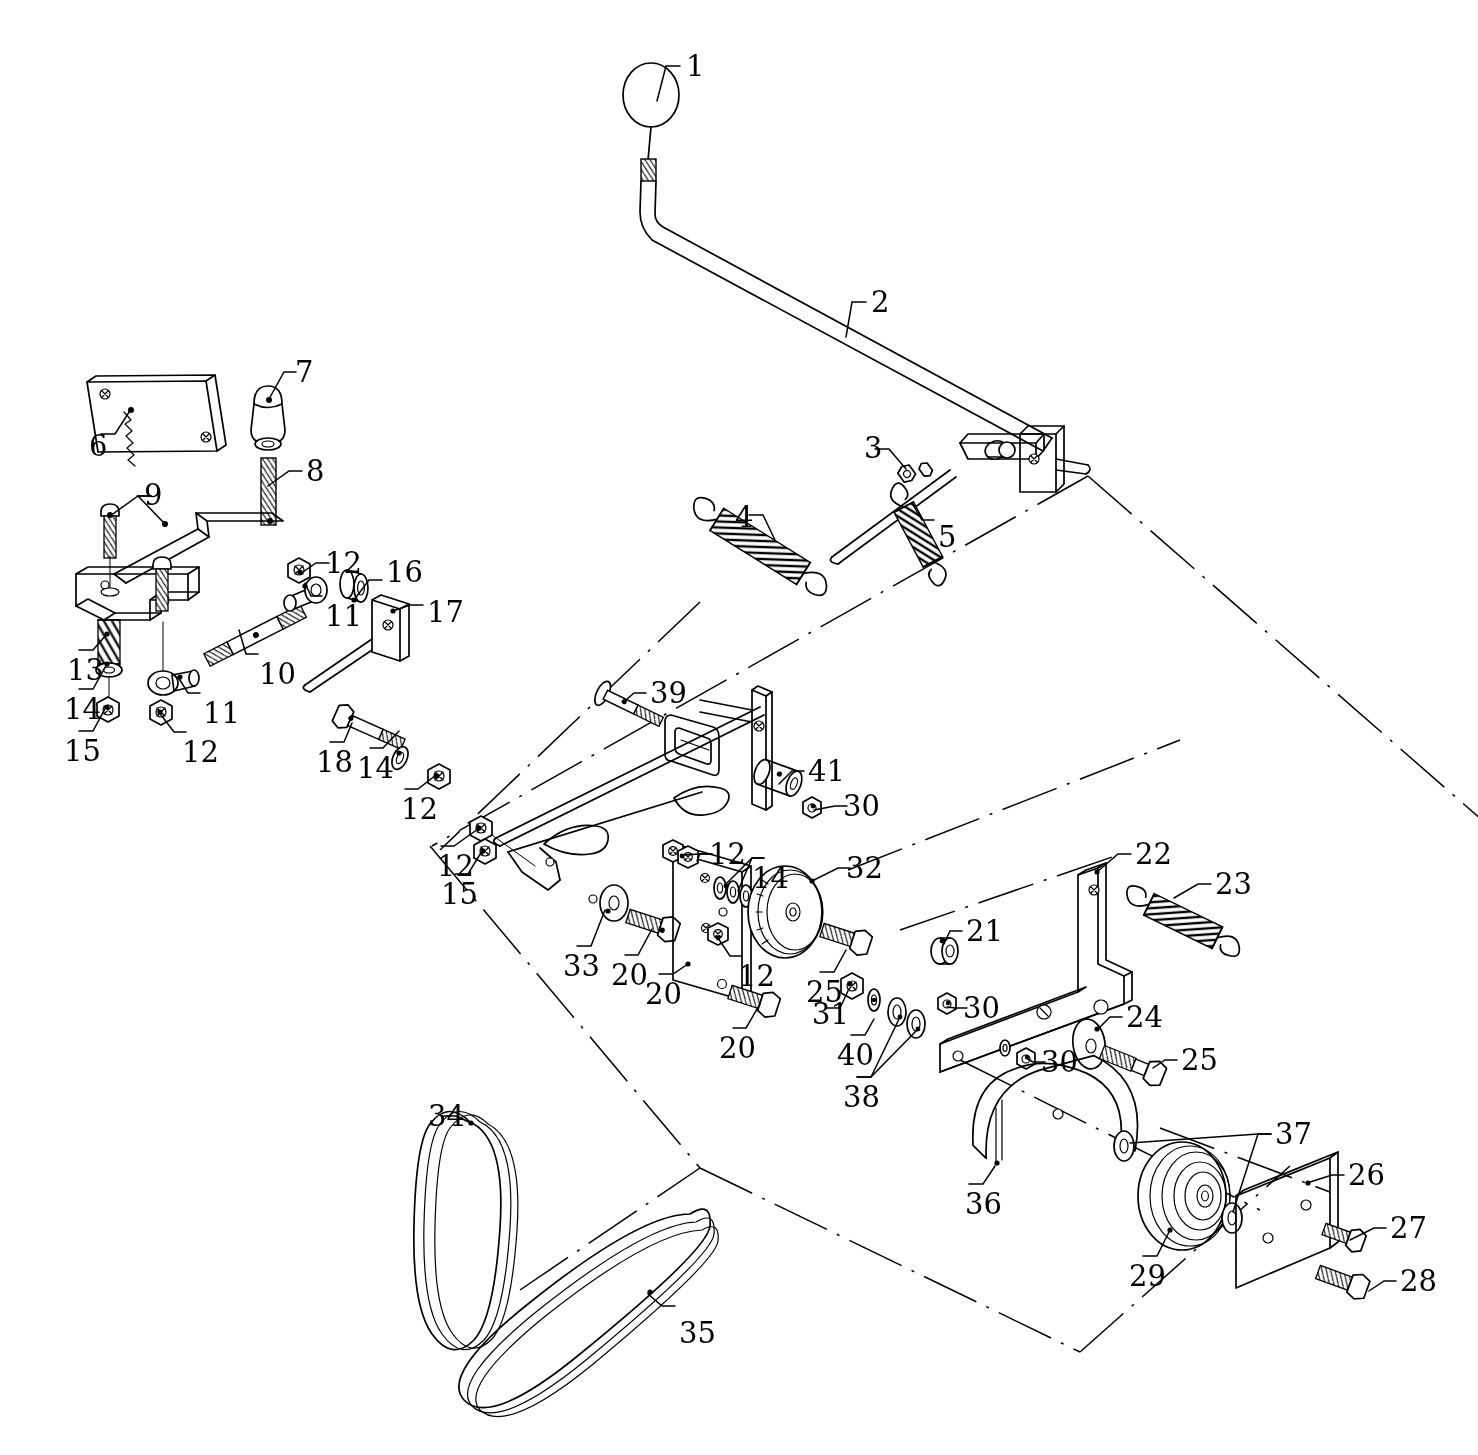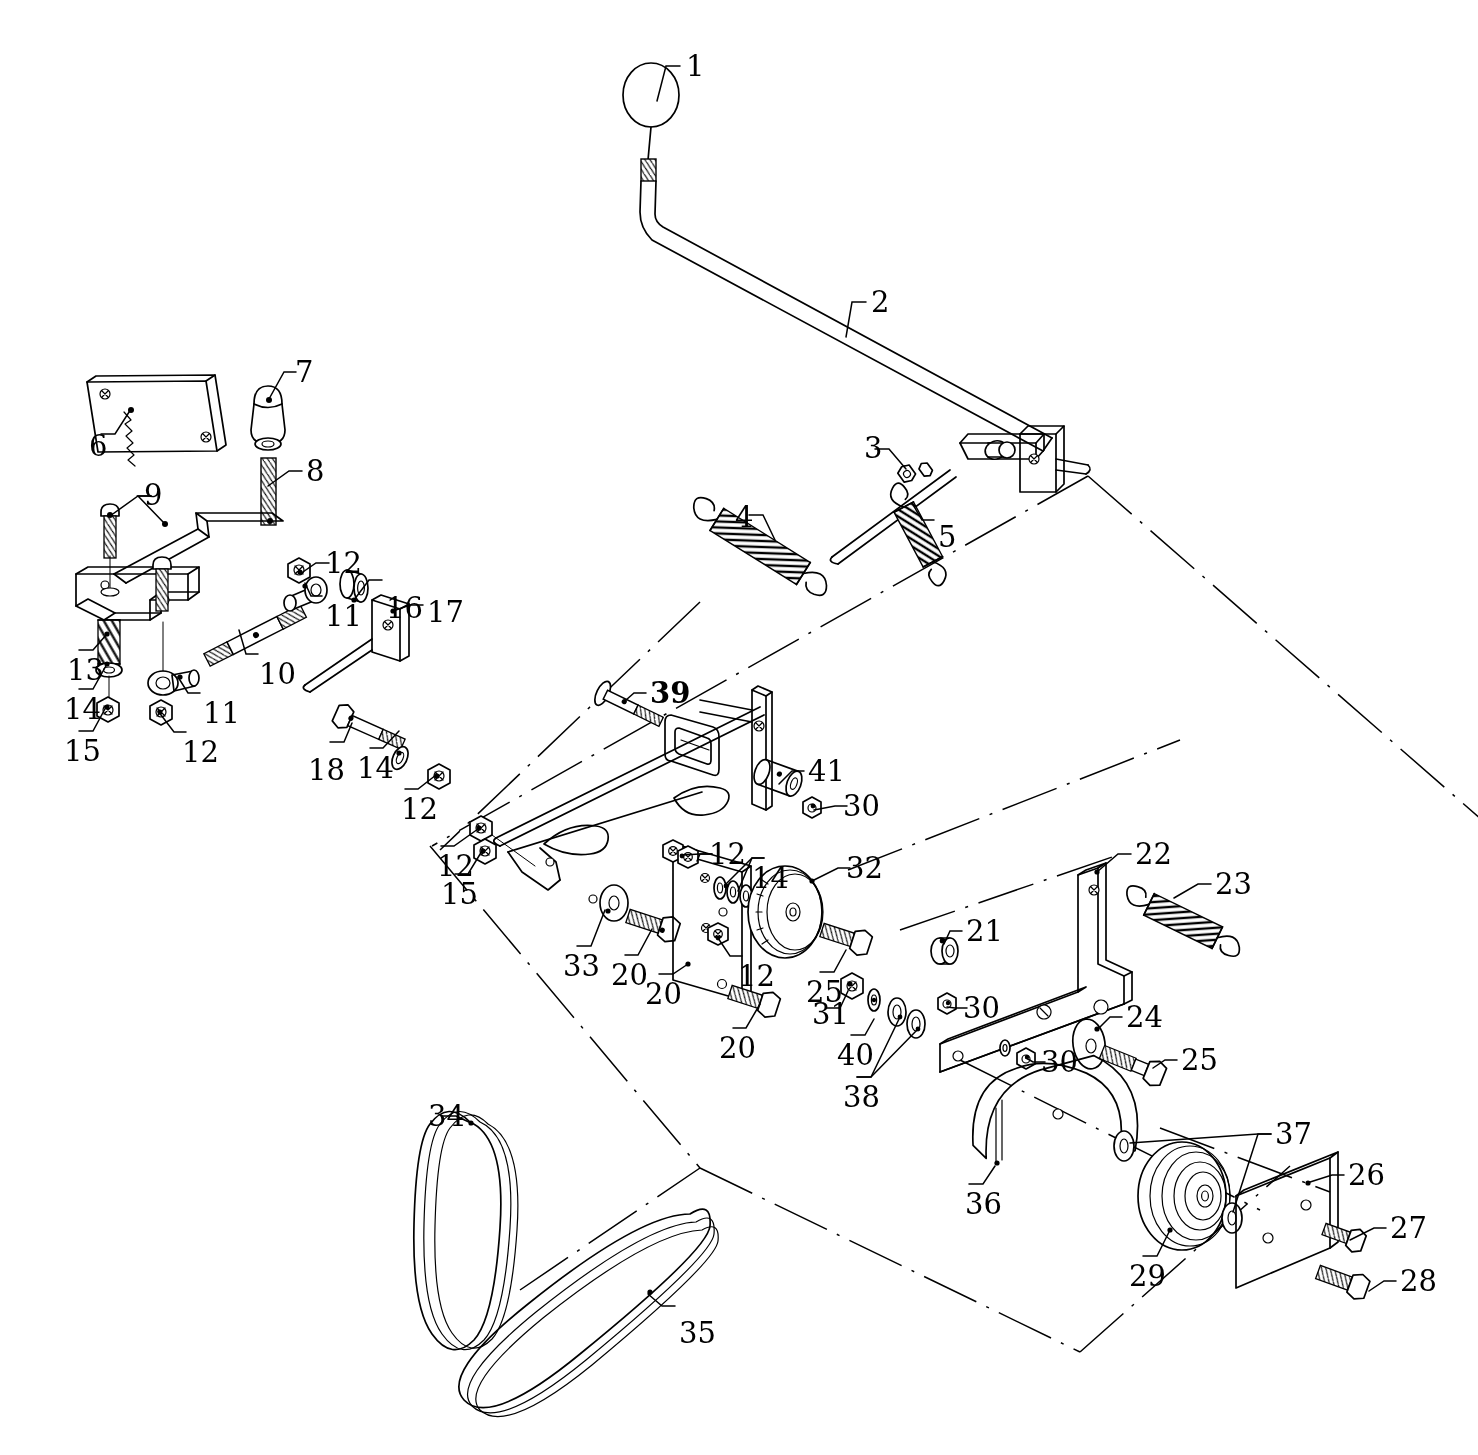--- a/index.html
+++ b/index.html
@@ -652,23 +652,23 @@
   <div class="lbl" style="left:401px;top:795px;">12</div>
   <div class="lbl" style="left:437px;top:852px;">12</div>
   <div class="lbl" style="left:709px;top:840px;">12</div>
   <div class="lbl" style="left:738px;top:962px;">12</div>
   <div class="lbl" style="left:67px;top:656px;">13</div>
   <div class="lbl" style="left:64px;top:695px;">14</div>
   <div class="lbl" style="left:357px;top:754px;">14</div>
   <div class="lbl" style="left:752px;top:864px;">14</div>
   <div class="lbl" style="left:64px;top:737px;">15</div>
   <div class="lbl" style="left:441px;top:880px;">15</div>
-  <div class="lbl" style="left:386px;top:594px;">16</div>
+  <div class="lbl" style="left:386px;top:558px;">16</div>
   <div class="lbl" style="left:427px;top:598px;">17</div>
-  <div class="lbl" style="left:308px;top:748px;margin-top:8px;">18</div>
+  <div class="lbl" style="left:316px;top:748px;">18</div>
   <div class="lbl" style="left:645px;top:980px;">20</div>
   <div class="lbl" style="left:611px;top:961px;">20</div>
   <div class="lbl" style="left:719px;top:1034px;">20</div>
   <div class="lbl" style="left:966px;top:917px;">21</div>
   <div class="lbl" style="left:1135px;top:840px;">22</div>
   <div class="lbl" style="left:1215px;top:870px;">23</div>
   <div class="lbl" style="left:1126px;top:1003px;text-align:center;">24</div>
   <div class="lbl" style="left:806px;top:978px;">25</div>
   <div class="lbl" style="left:1181px;top:1046px;">25</div>
   <div class="lbl" style="left:1348px;top:1161px;">26</div>
@@ -679,17 +679,17 @@
   <div class="lbl" style="left:963px;top:994px;">30</div>
   <div class="lbl" style="left:1041px;top:1048px;">30</div>
   <div class="lbl" style="left:812px;top:1000px;">31</div>
   <div class="lbl" style="left:846px;top:854px;">32</div>
   <div class="lbl" style="left:563px;top:952px;text-align:right;">33</div>
   <div class="lbl" style="left:428px;top:1102px;">34</div>
   <div class="lbl" style="left:679px;top:1319px;">35</div>
   <div class="lbl" style="left:955px;top:1190px;margin-left:10px;">36</div>
   <div class="lbl" style="left:1275px;top:1120px;">37</div>
   <div class="lbl" style="left:843px;top:1083px;">38</div>
-  <div class="lbl" style="left:650px;top:679px;font-weight:bold;">39</div>
+  <div class="lbl" style="left:650px;top:679px;">39</div>
   <div class="lbl" style="left:837px;top:1041px;">40</div>
   <div class="lbl" style="left:808px;top:757px;">41</div>
 
 </div>
 
 </body></html>

